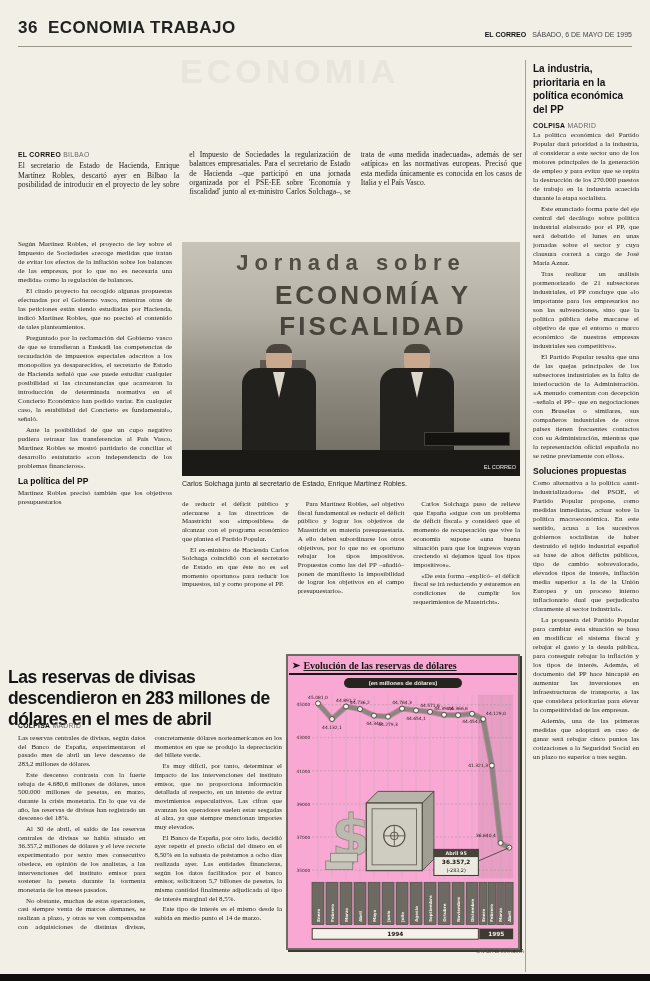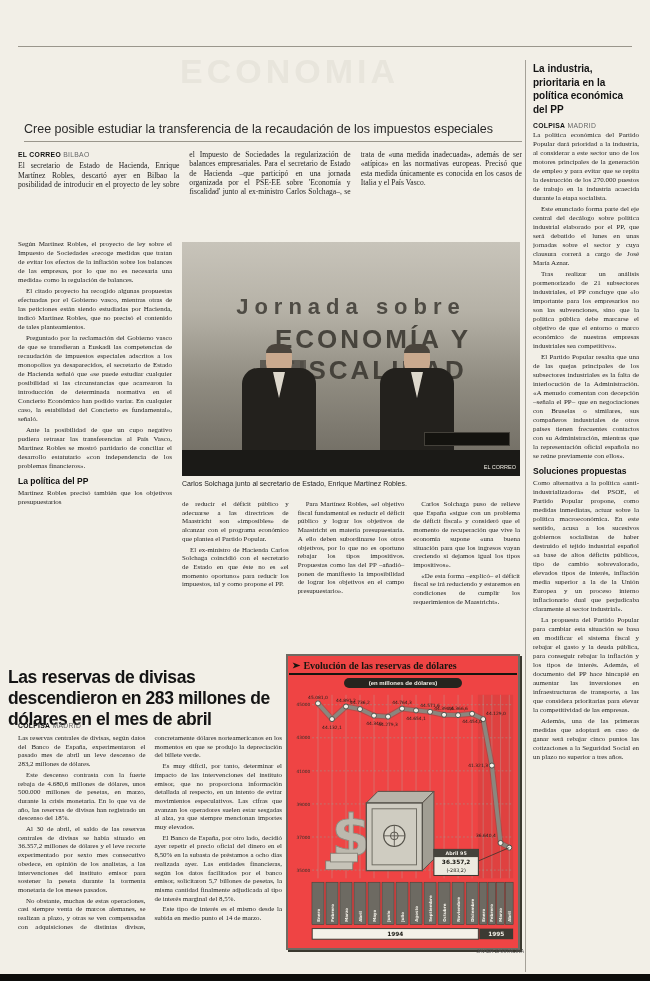--- a/index.html
+++ b/index.html
@@ -29,21 +29,21 @@
   .colset p:first-child{text-indent:0;}
 
   .col1{position:absolute;top:240px;left:18px;width:154px;height:410px;font-size:7px;line-height:9px;
         text-align:justify;overflow:hidden;}
   .minihead{font-family:"Liberation Sans",sans-serif;font-weight:bold;font-size:8.5px;margin:6px 0 3px;color:#111;}
 
   
   .photo{position:absolute;top:242px;left:182px;width:338px;height:234px;overflow:hidden;
          background:linear-gradient(180deg,#c8c4ba 0%,#b5b1a6 30%,#8f8b80 60%,#6b675e 100%);}
   .backdrop{position:absolute;top:8px;left:0;width:100%;text-align:center;
-            font-family:"Liberation Sans",sans-serif;font-weight:bold;color:#3d3a33;margin-top:44px;}
+            font-family:"Liberation Sans",sans-serif;font-weight:bold;color:#3d3a33;}
   .backdrop .l1{font-size:22px;letter-spacing:6px;opacity:.85;}
   .backdrop .l2{font-size:26px;letter-spacing:3px;margin-top:4px;opacity:.9;padding-left:44px;}
   .pse{position:absolute;top:118px;left:78px;width:46px;height:40px;background:#55514a;color:#e9e6dd;
        font-family:"Liberation Sans",sans-serif;font-weight:bold;font-size:24px;text-align:center;line-height:40px;opacity:.85;}
   .man{position:absolute;bottom:0;}
   .man .head{width:26px;height:30px;background:#c9a98e;border-radius:12px 12px 10px 10px;margin:0 auto;}
   .man .hair{width:26px;height:9px;background:#4a443c;border-radius:12px 12px 0 0;margin:-30px auto 21px;}
   .man .body{width:74px;height:108px;background:#23211d;border-radius:16px 16px 0 0;margin:-6px auto 0;}
   .man .shirt{width:12px;height:26px;background:#ddd8cc;margin:-104px auto 78px;clip-path:polygon(0 0,100% 0,50% 100%);}
   .man1{left:60px;}
@@ -65,44 +65,51 @@
   .sb-text{font-size:7px;line-height:9px;text-align:justify;}
 
   
   .story2-head{position:absolute;top:652px;left:8px;width:264px;font-family:"Liberation Sans",sans-serif;
                font-weight:bold;font-size:17.5px;line-height:21px;letter-spacing:-.4px;color:#141414;}
   .story2-by{position:absolute;top:722px;left:18px;width:264px;}
   .story2-text{position:absolute;top:734px;left:18px;width:264px;height:238px;column-count:2;column-gap:9px;
                font-size:6.9px;line-height:8.7px;text-align:justify;overflow:hidden;}
 
   
-  .chart{position:absolute;top:654px;left:286px;width:234px;background:#ef4444;border:2px solid #6e6b63;
-         box-shadow:2px 2px 0 #3a382f;padding:3px 1px 2px;}
+  .chart{position:absolute;top:654px;left:286px;width:234px;background:#f9a8d4;border:2px solid #6e6b63;
+         box-shadow:2px 2px 0 #3a382f;padding:3px 1px 2px;text-decoration:underline;}
   .chart-title{font-family:"Liberation Serif",serif;font-weight:bold;font-size:10px;color:#17150f;
                padding:1px 3px 2px;border-bottom:2px solid #17150f;white-space:nowrap;}
   .chart-title .arrow{display:inline-block;transform:scaleY(.8);margin-right:3px;}
   .chart-sub{width:118px;margin:3px auto 1px;background:#26241e;color:#f1eee5;border-radius:6px;
              font-family:"Liberation Sans",sans-serif;font-weight:bold;font-size:6px;text-align:center;padding:2px 0;}
   .chart-credit{position:absolute;top:948px;left:286px;width:238px;text-align:right;
                 font-family:"Liberation Sans",sans-serif;font-size:5px;color:#555;}
 
   .bottom-bar{position:absolute;bottom:0;left:0;width:650px;height:7px;background:#0e0d0b;}
   .ghost{position:absolute;top:52px;left:180px;width:330px;font-family:"Liberation Sans",sans-serif;font-weight:bold;
          font-size:34px;color:rgba(120,115,100,.08);letter-spacing:4px;pointer-events:none;}
 </style>
 </head>
 <body>
 
 <div class="page" data-name="newspaper-page">
 
   <div class="ghost" data-name="print-bleed-ghost">ECONOMIA</div>
 
+  <div class="hdr" data-name="page-header">
+    <div class="hdr-left" data-name="section-title">
+      <span class="pnum" data-name="page-number">36</span><span data-name="section-name">ECONOMIA TRABAJO</span>
+    </div>
+    <div class="hdr-right" data-name="masthead-date">
+      <span class="paper" data-name="masthead">EL CORREO</span><span data-name="issue-date">SÁBADO, 6 DE MAYO DE 1995</span>
+    </div>
+  </div>
   <div class="hdr-rule" data-name="header-rule"></div>
 
-  <div class="subhead" data-name="main-subhead">Cree posible estudiar la transferencia de la recaudación de los impuestos especiales</div>
 
   <div class="lead colset" data-name="main-lead">
     <div class="byline" data-name="main-byline">
       <span class="ag" data-name="byline-agency">EL CORREO</span>
       <span class="ct" data-name="byline-city">BILBAO</span>
     </div>
     <span data-name="lead-text">El secretario de Estado de Hacienda, Enrique Martínez Robles, descartó ayer en Bilbao la posibilidad de introducir en el proyecto de ley sobre el Impuesto de Sociedades la regularización de balances empresariales. Para el secretario de Estado de Hacienda –que participó en una jornada organizada por el PSE-EE sobre 'Economía y fiscalidad' junto al ex-ministro Carlos Solchaga–, se trata de «una medida inadecuada», además de ser «atípica» en las normativas europeas. Precisó que esta medida únicamente es conocida en los casos de Italia y el País Vasco.</span>
   </div>
 
   <div class="col1 colset" data-name="main-column-1">
@@ -161,21 +168,21 @@
       <div data-name="column-paragraphs">
           <p data-name="paragraph">La política económica del Partido Popular dará prioridad a la industria, al considerar a este sector uno de los motores principales de la generación de empleo y para evitar que se repita la destrucción de los 270.000 puestos de trabajo en la industria acaecida durante la etapa socialista.</p>
           <p data-name="paragraph">Este enunciado forma parte del eje central del decálogo sobre política industrial elaborado por el PP, que será debatido el lunes en unas jornadas sobre el sector y cuya clausura correrá a cargo de José María Aznar.</p>
           <p data-name="paragraph">Tras realizar un análisis pormenorizado de 21 subsectores industriales, el PP concluye que «lo importante para los empresarios no son las subvenciones, sino que la política pública debe marcarse el objetivo de que el entorno o marco económico de nuestras empresas industriales sea competitivo».</p>
           <p data-name="paragraph">El Partido Popular resalta que una de las quejas principales de los subsectores industriales es la falta de interlocución de la Administración. «A menudo comentan con decepción –señala el PP– que en negociaciones con Bruselas o similares, sus compañeros industriales de otros países tienen frecuentes contactos con su Administración, mientras que la representación oficial española no se reúne previamente con ellos».</p>
         </div>
       <div class="minihead" data-name="inline-subhead">Soluciones propuestas</div>
       <div data-name="column-paragraphs">
           <p data-name="paragraph">Como alternativa a la política «anti-industrializadora» del PSOE, el Partido Popular propone, como medidas inmediatas, actuar sobre la política macroeconómica. En este sentido, acusa a los sucesivos gobiernos socialistas de haber destruido el tejido industrial español «a base de altos déficits públicos, tipo de cambio sobrevalorado, elevados tipos de interés, inflación media superior a la de la Unión Europea y un proceso interno inflacionario dual que perjudicaba claramente al sector industrial».</p>
           <p data-name="paragraph">La propuesta del Partido Popular para cambiar esta situación se basa en modificar el sistema fiscal y rebajar el gasto y la deuda pública, para conseguir rebajar la inflación y los tipos de interés. Además, el documento del PP hace hincapié en aumentar las inversiones en infraestructuras de transporte, a las que considera prioritarias para elevar la competitividad de las empresas.</p>
-          <p data-name="paragraph">Además, una de las primeras medidas que adoptará en caso de ganar será rebajar cinco puntos las cotizaciones a la Seguridad Social en un plazo no superior a tres años.</p>
+          <p data-name="paragraph">Además, una de las primeras medidas que adoptará en caso de ganar será rebajar cinco puntos las cotizaciones a la Seguridad Social en un plazo no superior a tres según.</p>
         </div>
     </div>
   </div>
 
   <h2 class="story2-head" data-name="second-headline">Las reservas de divisas descendieron en 283 millones de dólares en el mes de abril</h2>
   <div class="story2-by byline" data-name="second-byline">
     <span class="ag" data-name="byline-agency">COLPISA</span>
     <span class="ct" data-name="byline-city">MADRID</span>
   </div>
   <div class="story2-text colset" data-name="second-article-text">

